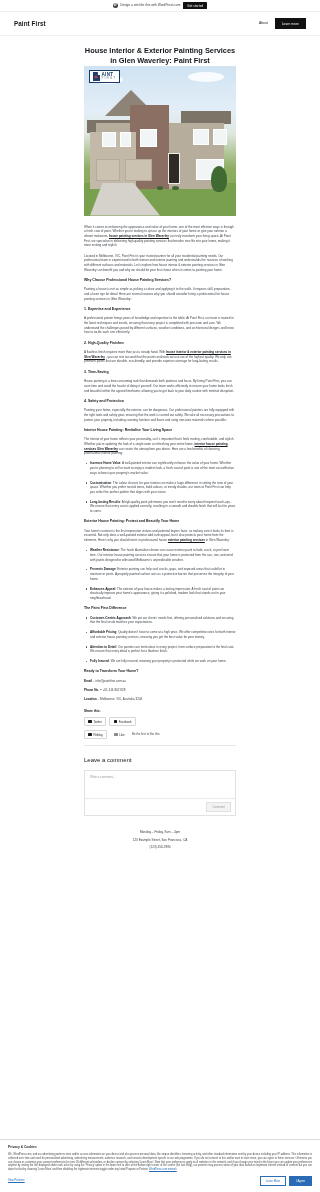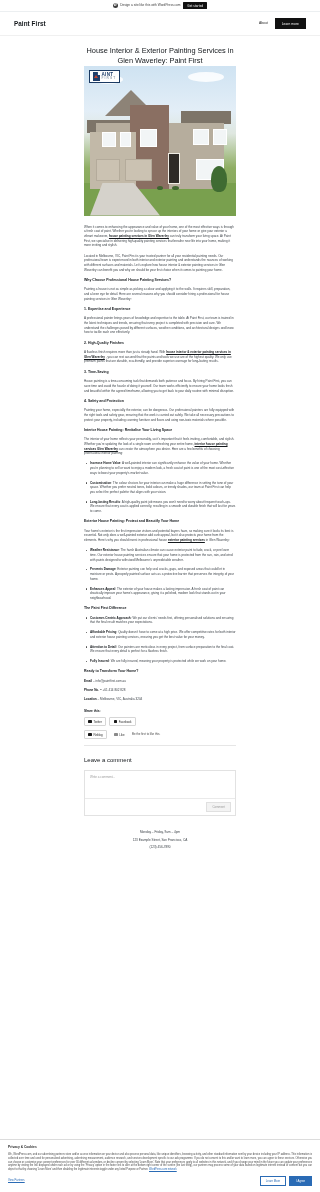--- a/index.html
+++ b/index.html
@@ -54,21 +54,21 @@
   .header-nav { margin-left: auto; display: flex; align-items: center; gap: 7px; }
   .nav-link { font-size: 3.3px; color: #1a1a1a; text-decoration: none; }
   .nav-button {
     background: #111111; color: #ffffff; font-size: 3.2px;
     padding: 3.4px 7px; border: none; cursor: pointer; letter-spacing: 0.1px;
   }
 
   
   .article { padding: 10px 84px 0 84px; }
   .post-title {
-    font-size: 7.4px; font-weight: normal; line-height: 1.32;
+    font-size: 7.4px; font-weight: bold; line-height: 1.32;
     text-align: center; color: #14181c; letter-spacing: -0.02px;
   }
 
   
   .hero {
     position: relative; width: 100%; height: 150px;
     margin: 0 0 9px 0; overflow: hidden;
     background: linear-gradient(#cfe3f2 0%, #e3eef7 30%, #dfe7e0 45%, #8fae63 68%, #7ea253 100%);
   }
   .sky-cloud { position: absolute; background: rgba(255,255,255,0.85); border-radius: 50%; }

